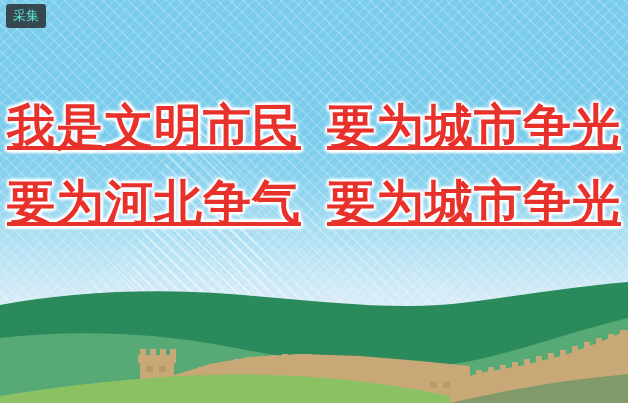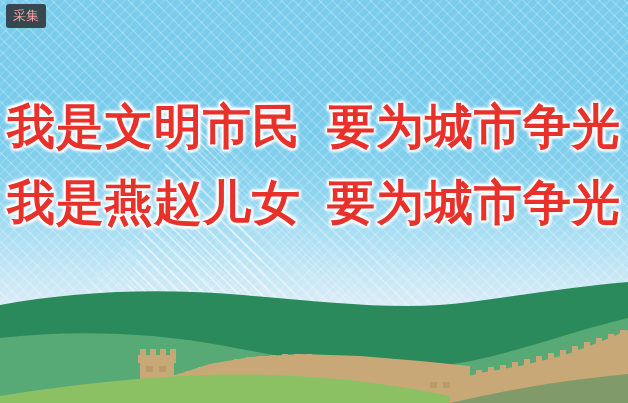--- a/index.html
+++ b/index.html
@@ -85,37 +85,38 @@
     text-shadow:
        0 0 4px #ffffff,
        1px 0 2px #ffffff,
       -1px 0 2px #ffffff,
        0 1px 2px #ffffff,
        0 -1px 2px #ffffff,
        2px 2px 3px rgba(255,255,255,0.95),
       -2px 2px 3px rgba(255,255,255,0.95),
        2px -2px 3px rgba(255,255,255,0.95),
       -2px -2px 3px rgba(255,255,255,0.95);
+    text-decoration: underline;
   }
   .headline .gap {
     display: inline-block;
     width: 26px;
   }
 
   
   .capture-btn {
     position: absolute;
     left: 6px;
     top: 4px;
     min-width: 34px;
     height: 24px;
     padding: 0 7px;
     box-sizing: border-box;
     background: #36474F;
-    color: #fca5a5;
+    color: #5eead4;
     font-size: 13px;
     line-height: 24px;
     text-align: center;
     border-radius: 3px;
     font-family: "DejaVu Sans", "Liberation Sans", sans-serif;
     cursor: pointer;
     user-select: none;
     z-index: 50;
   }
 </style>
@@ -267,19 +268,19 @@
              C 480 396, 520 388, 560 382
              C 590 378, 610 376, 628 374
              L 628 403 Z" fill="#2B8A5B" opacity="0.45"></path>
   </svg>
 
   <div class="headline-block">
     <div class="headline">
       <span>我是文明市民</span><span class="gap"></span><span>要为城市争光</span>
     </div>
     <div class="headline">
-      <span>我是燕赵儿女</span><span class="gap"></span><span>要为城市争光</span>
+      <span>要为河北争气</span><span class="gap"></span><span>要为城市争光</span>
     </div>
   </div>
 
   <div class="capture-btn">采集</div>
 
 </div>
 
 </body></html>

